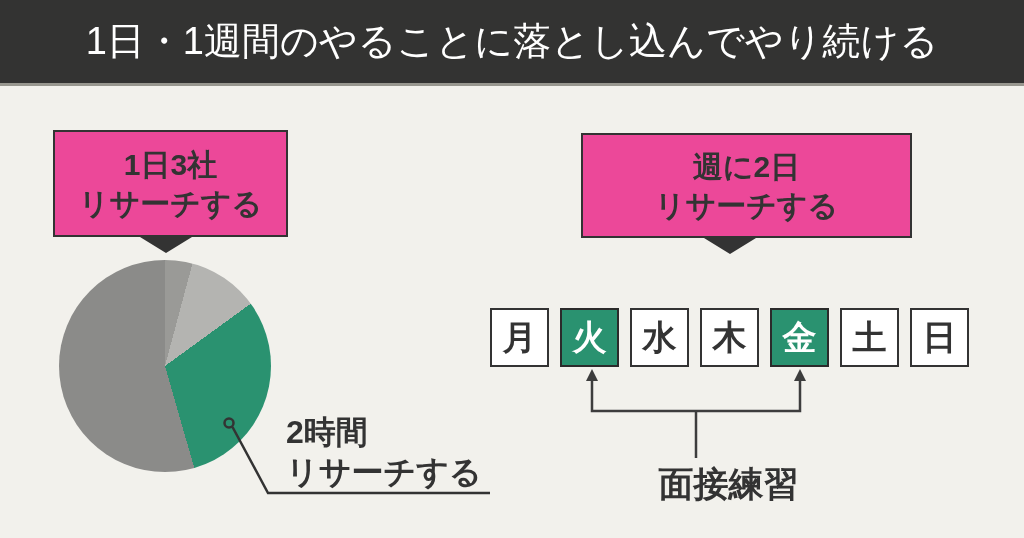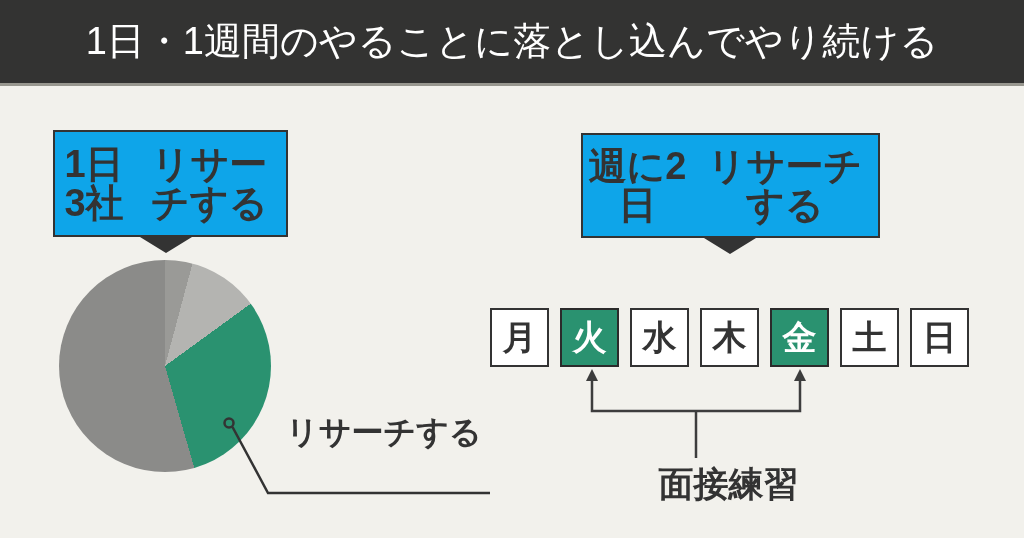--- a/index.html
+++ b/index.html
@@ -30,33 +30,34 @@
     color: #ffffff;
     font-size: 38px;
     font-weight: normal;
     letter-spacing: 0px;
     white-space: nowrap;
   }
 
   
   .callout {
     position: absolute;
-    background: #0ea5e9;
+    background: #ec4899;
     border: 2px solid #333;
     box-sizing: border-box;
     display: flex;
+    flex-direction: column;
     align-items: center;
     justify-content: center;
     text-align: center;
     font-weight: bold;
-    font-size: 38px;
+    font-size: 30px;
     line-height: 39px;
   }
   .callout.left  { left: 53px;  top: 130px; width: 235px; height: 107px; }
-  .callout.right { left: 581px; top: 133px; width: 299px; height: 105px; }
+  .callout.right { left: 581px; top: 133px; width: 331px; height: 105px; }
 
   .pointer {
     position: absolute;
     width: 0; height: 0;
     border-left: 26px solid transparent;
     border-right: 26px solid transparent;
     border-top: 16px solid #333;
   }
   .pointer.left  { left: 140px; top: 237px; }
   .pointer.right { left: 704px; top: 238px; }
@@ -133,20 +134,21 @@
 
   <div class="callout left">
     <div>1日3社</div>
     <div>リサーチする</div>
   </div>
   <div class="pointer left"></div>
 
   <div id="pie" class="pie" style="background: conic-gradient(rgb(154, 154, 151) 0deg, rgb(154, 154, 151) 15deg, rgb(180, 180, 177) 15deg, rgb(180, 180, 177) 54deg, rgb(42, 146, 112) 54deg, rgb(42, 146, 112) 164deg, rgb(139, 139, 137) 164deg, rgb(139, 139, 137) 360deg);"></div>
 
   <div class="pie-label">
+    <div>2時間</div>
     <div>リサーチする</div>
   </div>
 
   <div class="callout right">
     <div>週に2日</div>
     <div>リサーチする</div>
   </div>
   <div class="pointer right"></div>
 
   <div class="week">

